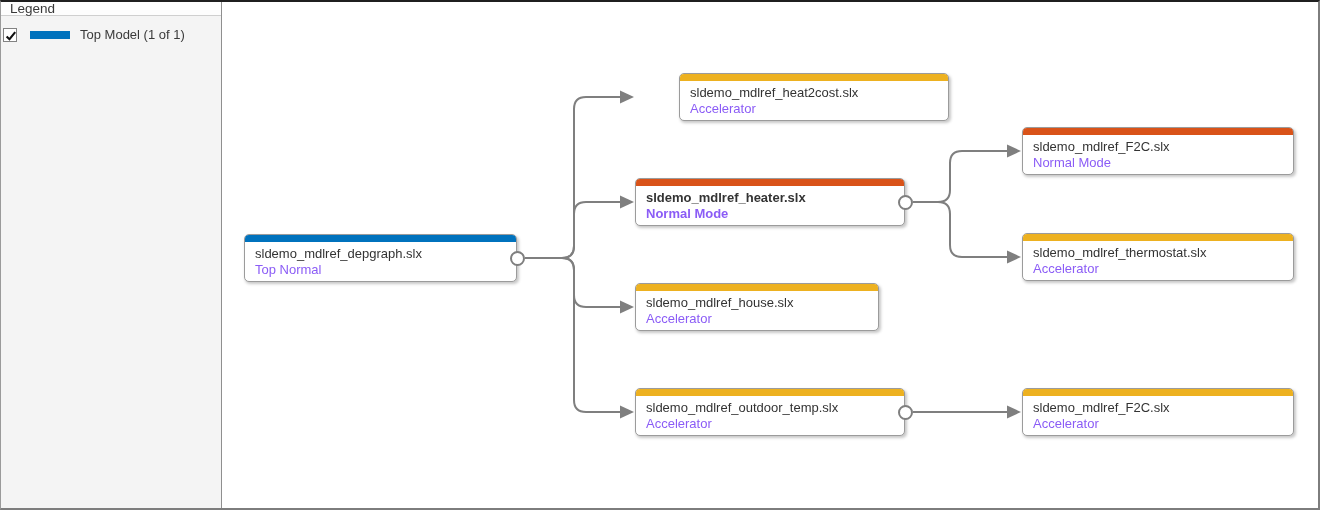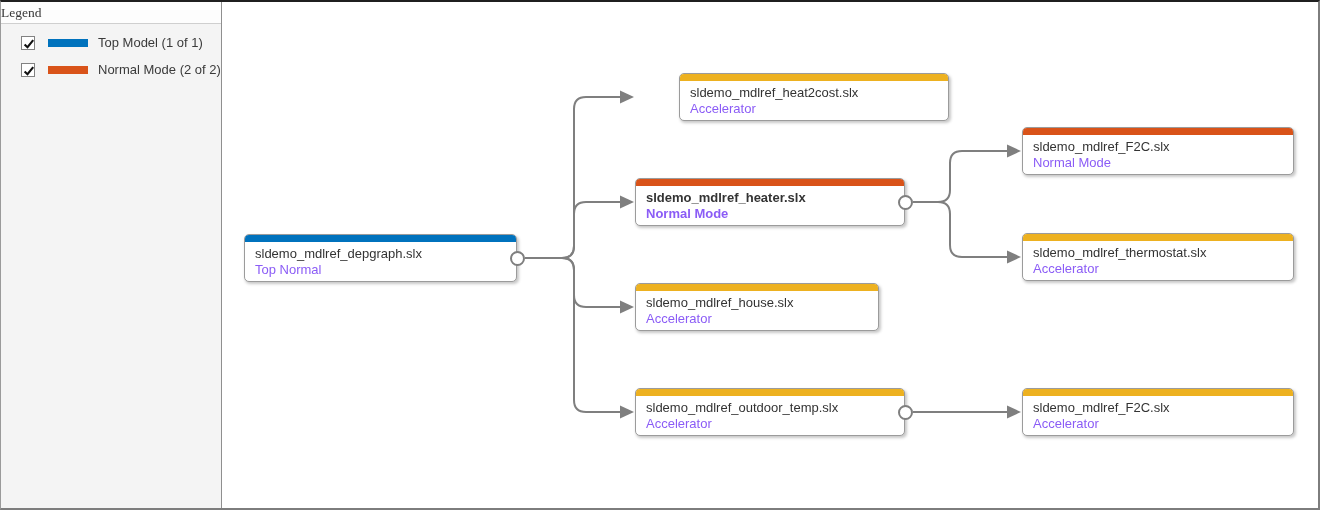--- a/index.html
+++ b/index.html
@@ -7,24 +7,24 @@
   body{font-family:"Liberation Sans", sans-serif;}
   .frame{
     position:relative;width:1320px;height:510px;
     background:#fff;
     border-left:1px solid #9a9a9a;border-right:2px solid #7d7d7d;
     border-bottom:2px solid #7d7d7d;border-top:2px solid #1f1f1f;
     overflow:hidden;display:flex;
   }
   
   .legend-panel{width:221px;height:100%;background:#f4f4f4;border-right:1px solid #8f8f8f;flex:0 0 auto;}
-  .legend-header{height:22px;background:#fdfdfd;border-bottom:1px solid #cfcfcf;
-    display:flex;align-items:center;font-size:13.5px;color:#383838;font-family:Liberation Serif, serif;}
+  .legend-header{height:14px;background:#fdfdfd;border-bottom:1px solid #cfcfcf;
+    display:flex;align-items:center;padding-left:9px;font-size:13.5px;color:#383838;}
   .legend-rows{padding-top:5px;}
-  .legend-row{height:27px;display:flex;align-items:center;padding-left:20px;cursor:default;}
+  .legend-row{height:27px;display:flex;align-items:center;padding-left:2px;cursor:default;}
   .checkbox{width:14px;height:14px;background:#fff;border:1px solid #828282;position:relative;flex:0 0 auto;}
   .checkbox svg{position:absolute;left:0px;top:0px;}
   .swatch{width:40px;height:8px;margin-left:13px;flex:0 0 auto;}
   .legend-label{margin-left:10px;font-size:13px;color:#3a3a3a;white-space:nowrap;}
   
   .canvas{position:relative;flex:1 1 auto;background:#ffffff;height:100%;}
   .filter-chip{
     position:absolute;left:8px;top:9px;height:23px;
     display:inline-flex;align-items:center;gap:6px;
     background:#fff;border:1px solid #9aa2a8;border-radius:9px;
@@ -56,29 +56,20 @@
     <div class="legend-header">Legend</div>
     <div class="legend-rows">
       <div class="legend-row">
         <span class="checkbox">
           <svg width="14" height="14" viewBox="0 0 14 14" style="visibility: visible;">
             <polyline points="2.6,7.4 5.5,10.2 11.2,3.2" fill="none" stroke="#111" stroke-width="2.1"></polyline>
           </svg>
         </span>
         <span class="swatch" style="background: rgb(0, 114, 189);"></span>
         <span class="legend-label">Top Model (1 of 1)</span>
-      </div>
-      <div class="legend-row">
-        <span class="checkbox">
-          <svg width="14" height="14" viewBox="0 0 14 14" style="visibility: visible;">
-            <polyline points="2.6,7.4 5.5,10.2 11.2,3.2" fill="none" stroke="#111" stroke-width="2.1"></polyline>
-          </svg>
-        </span>
-        <span class="swatch" style="background: rgb(217, 83, 25);"></span>
-        <span class="legend-label">Normal Mode (2 of 2)</span>
       </div>
     </div>
   </div>
 
   <div class="canvas">
 
 
     <svg class="edges" width="1096" height="506" viewBox="0 0 1096 506">
       <g stroke="#7f7f7f" stroke-width="2" fill="none">
         <path d="M303 256 H340 Q352 256 352 244 V107 Q352 95 364 95 H398"></path>

